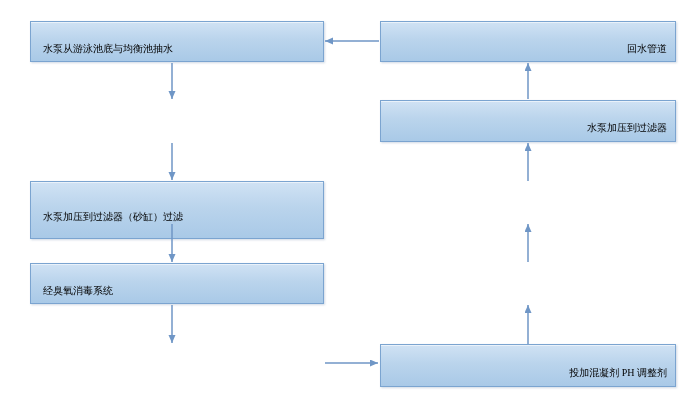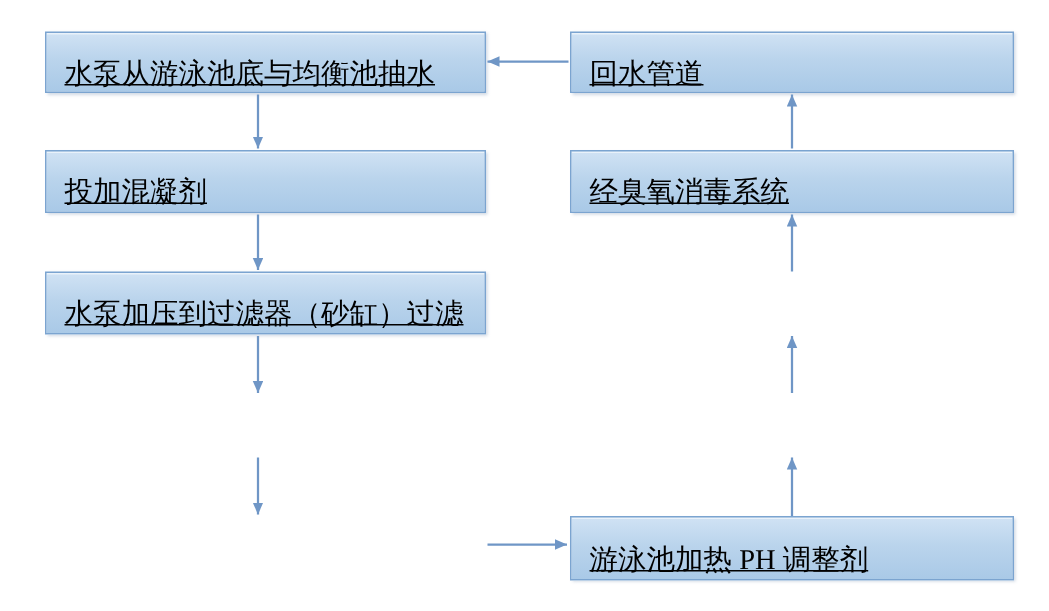--- a/index.html
+++ b/index.html
@@ -17,33 +17,32 @@
   }
   .node {
     position: absolute;
     box-sizing: border-box;
     background: linear-gradient(180deg, #d0e2f4 0%, #bad4ec 45%, #a9c9e7 100%);
     border: 1px solid #7ba4d0;
     box-shadow: 1px 1px 2px rgba(150,170,195,0.45), inset 0 1px 0 rgba(255,255,255,0.55);
     display: flex;
     align-items: center;
     padding: 16px 8px 2px 12px;
-    font-size: 19px;
+    font-size: 10px;
     color: #000000;
     white-space: nowrap;
     overflow: hidden;
-    text-decoration: underline;
   }
   
   .l { left: 30px;  width: 294px; }
   
-  .r { left: 380px; width: 296px; }
+  .r { left: 380px; width: 296px; justify-content: flex-end; }
   .row1 { top: 21px;  height: 41px; }
   .row2 { top: 100px; height: 42px; }
-  .row3 { top: 181px; height: 42px; }
+  .row3 { top: 181px; height: 58px; }
   .row4 { top: 263px; height: 41px; }
   .row5 { top: 344px; height: 43px; }
   .arrows {
     position: absolute;
     left: 0; top: 0;
     width: 699px;
     height: 407px;
     pointer-events: none;
   }
   .arrows line {
@@ -52,35 +51,35 @@
   }
 </style>
 </head>
 <body>
 
 <div class="canvas">
 
   <div class="node l row1">
     <span>水泵从游泳池底与均衡池抽水</span>
   </div>
-  <div class="node l row2">
-    <span>投加混凝剂</span>
-  </div>
   <div class="node l row3">
     <span>水泵加压到过滤器（砂缸）过滤</span>
+  </div>
+  <div class="node l row4">
+    <span>经臭氧消毒系统</span>
   </div>
 
   <div class="node r row1">
     <span>回水管道</span>
   </div>
   <div class="node r row2">
-    <span>经臭氧消毒系统</span>
+    <span>水泵加压到过滤器</span>
   </div>
   <div class="node r row5">
-    <span>游泳池加热 PH 调整剂</span>
+    <span>投加混凝剂 PH 调整剂</span>
   </div>
 
   <svg class="arrows" width="699" height="407" viewBox="0 0 699 407" xmlns="http://www.w3.org/2000/svg">
     <defs>
       <marker id="ah" markerWidth="9" markerHeight="8" refX="8" refY="3.5" orient="auto" markerUnits="userSpaceOnUse">
         <path d="M0,0 L8,3.5 L0,7 Z" fill="#6f96c6"></path>
       </marker>
     </defs>
 
     <line x1="172" y1="63" x2="172" y2="99" marker-end="url(#ah)"></line>

